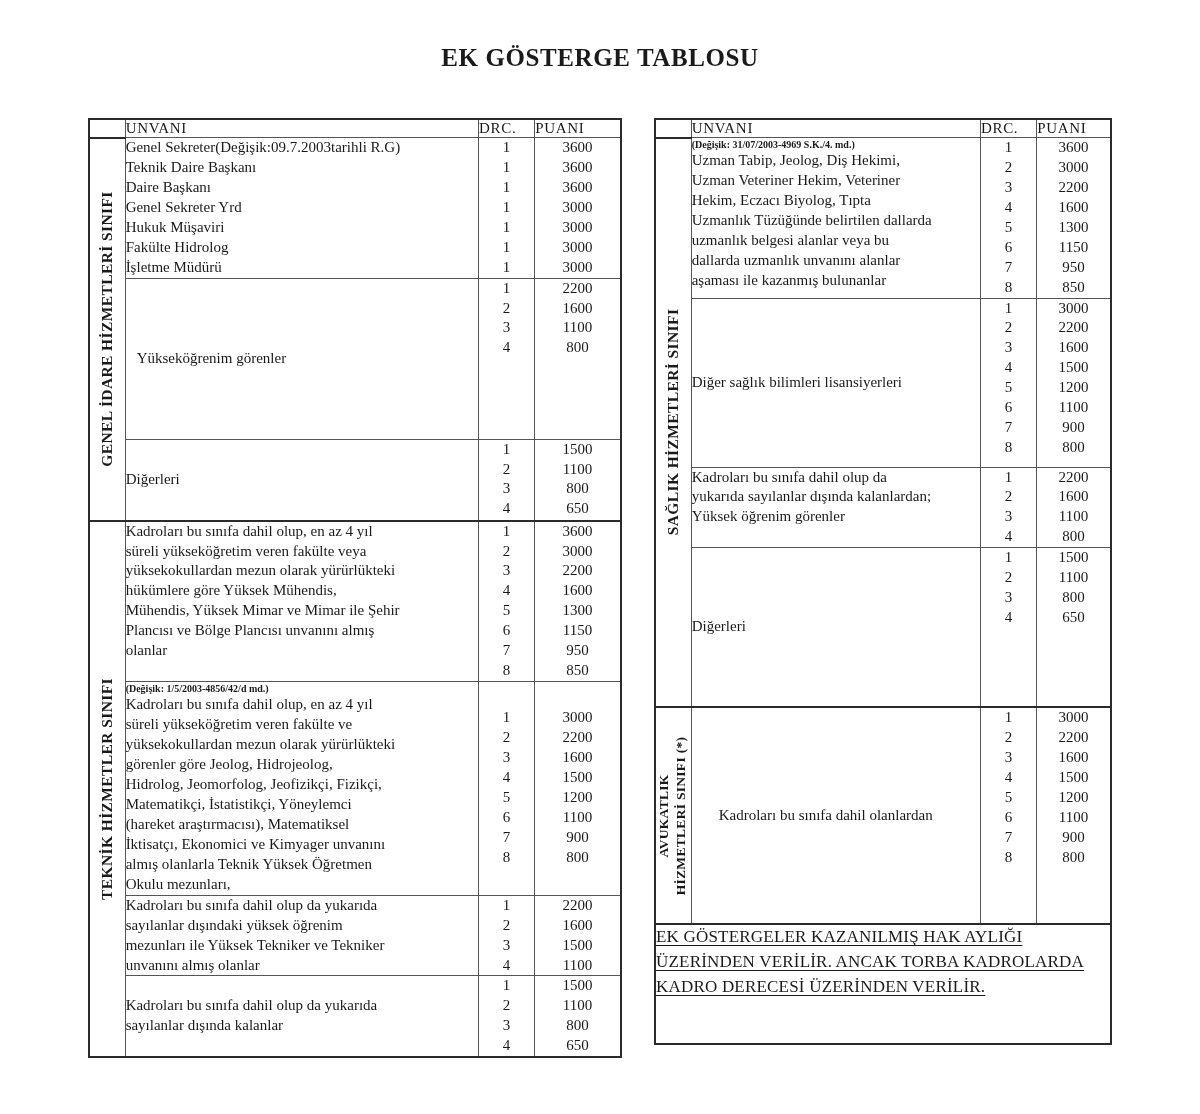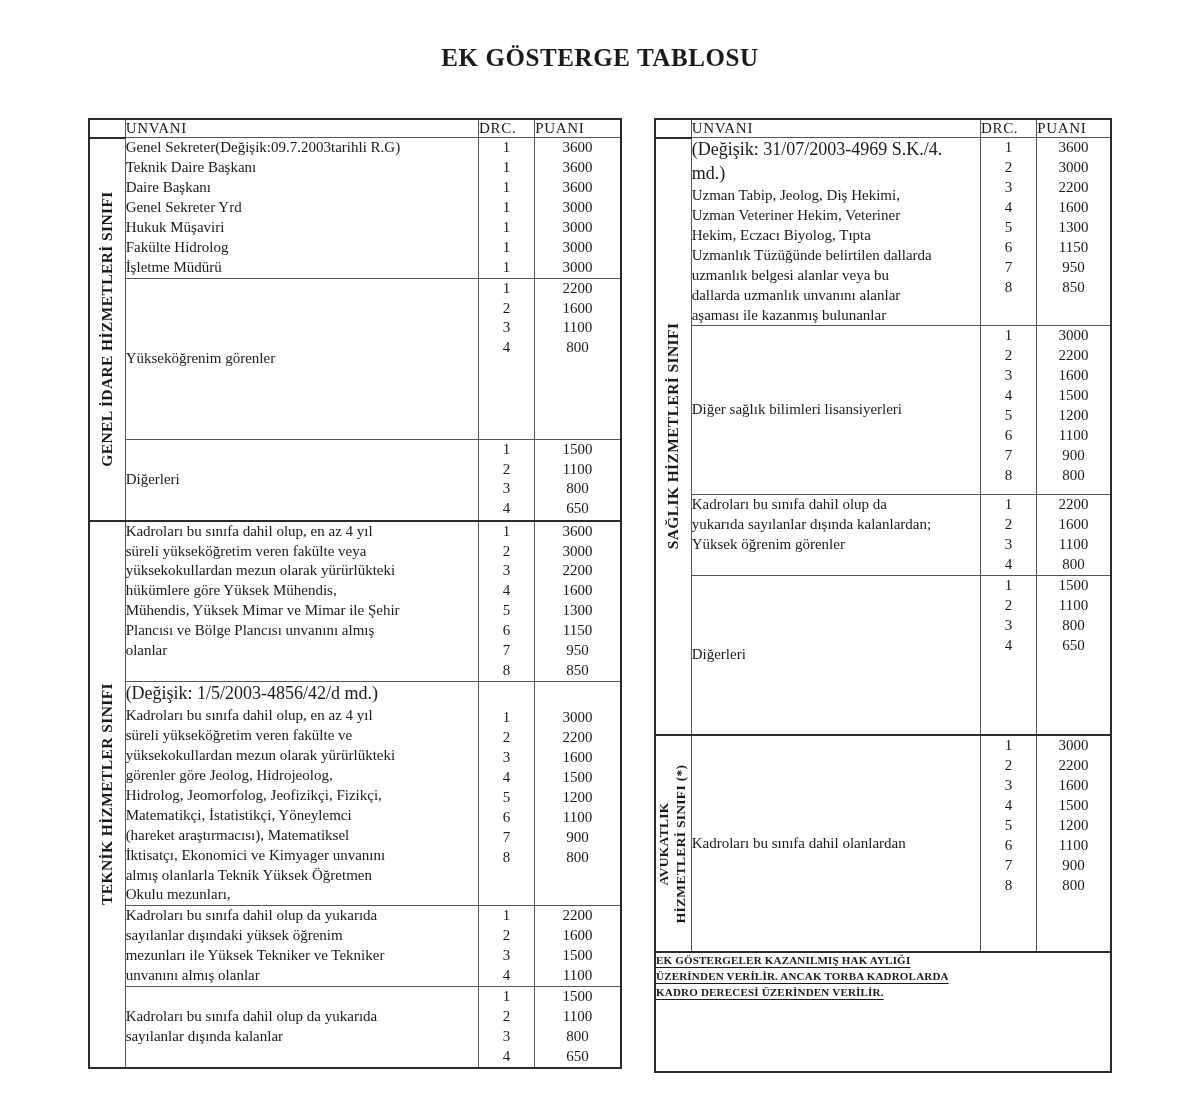--- a/index.html
+++ b/index.html
@@ -89,21 +89,21 @@
     letter-spacing: 0.3px;
     line-height: 1.25;
   }
 
   
   .unvani {
     padding: 5px 8px 6px 10px;
     line-height: 1.33;
     font-size: 15px;
   }
-  .unvani .strong-line { font-weight: normal; font-size: 18px; }
+  .unvani .strong-line { font-weight: bold; font-size: 10px; }
   .unvani.mid { vertical-align: middle; }
 
   
   .drc, .puani {
     text-align: center;
     vertical-align: middle;
     line-height: 1.33;
     font-size: 15px;
     padding: 5px 0 6px 0;
   }
@@ -123,22 +123,22 @@
   #right-table .c-puani  { width: 74px; }
 
   .sect-break { border-top: 2px solid #2b2b2b !important; }
 
   
   .note-cell {
     padding: 26px 6px 10px 10px;
     vertical-align: top;
   }
   .note-cell .note-line {
-    font-weight: bold;
-    font-size: 11px;
+    font-weight: normal;
+    font-size: 17px;
     letter-spacing: 0.2px;
     line-height: 1.45;
     text-decoration: underline;
     text-underline-offset: 3px;
   }
 </style>
 </head>
 <body>
 
 <div id="doc-title">EK GÖSTERGE TABLOSU</div>
@@ -185,21 +185,21 @@
         <span>3600</span>
         <span>3600</span>
         <span>3000</span>
         <span>3000</span>
         <span>3000</span>
         <span>3000</span>
       </td>
     </tr>
 
     <tr>
-      <td class="unvani mid" style="height:160px;">
+      <td class="unvani mid" style="height:160px;padding-left:11px;">
         <div>Yükseköğrenim görenler</div>
       </td>
       <td class="drc">
         <span>1</span>
         <span>2</span>
         <span>3</span>
         <span>4</span>
       </td>
       <td class="puani">
         <span>2200</span>
@@ -455,21 +455,21 @@
       </td>
     </tr>
 
     <tr>
       <td class="vlabel two-line sect-break">
         <span class="vstack">
           <div>AVUKATLIK</div>
           <div>HİZMETLERİ SINIFI (*)</div>
         </span>
       </td>
-      <td class="unvani mid sect-break" style="height:215px;">
+      <td class="unvani mid sect-break" style="height:215px;padding-left:27px;">
         <div>Kadroları bu sınıfa dahil olanlardan</div>
       </td>
       <td class="drc sect-break">
         <span>1</span>
         <span>2</span>
         <span>3</span>
         <span>4</span>
         <span>5</span>
         <span>6</span>
         <span>7</span>

